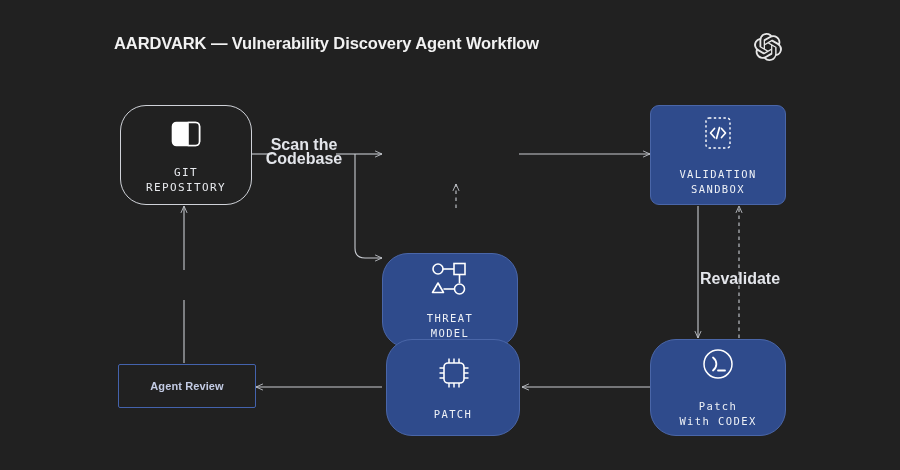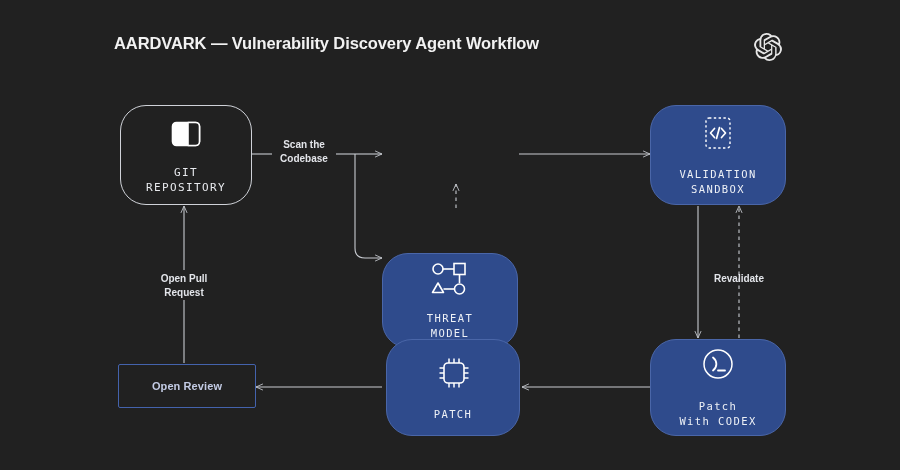--- a/index.html
+++ b/index.html
@@ -101,21 +101,21 @@
     letter-spacing: 0.1px;
   }
 
   .node-icon {
     display: block;
   }
 
   
   .edge-label {
     position: absolute;
-    font-size: 10px;
+    font-size: 16px;
     font-weight: bold;
     color: #e3e5ea;
     text-align: center;
     line-height: 13.5px;
     white-space: pre-line;
   }
 </style>
 </head>
 <body>
 
@@ -157,22 +157,20 @@
 
     <path d="M 184 363 L 184 300" fill="none" stroke="#c9ccd2" stroke-width="1.1"></path>
     <path d="M 184 270 L 184 206" fill="none" stroke="#c9ccd2" stroke-width="1.1" marker-end="url(#arw)"></path>
   </svg>
 
   <div class="edge-label" style="left:260px; top:138px; width:88px;">Scan the
 Codebase</div>
 
   <div class="edge-label" style="left:700px; top:272px; width:78px;">Revalidate</div>
 
-  <div class="edge-label" style="left:140px; top:272px; width:88px;">Open Pull
-Request</div>
 
   <div class="node node-outline" style="left:120px; top:105px; width:132px; height:100px;">
     <span class="node-icon">
       <svg width="36" height="36" viewBox="0 0 36 36">
         <rect x="4.5" y="6.5" width="27" height="23" rx="4" ry="4" fill="#ffffff" stroke="#ffffff" stroke-width="1.6"></rect>
         <path d="M 20 6.5 L 27.5 6.5 A 4 4 0 0 1 31.5 10.5 L 31.5 25.5 A 4 4 0 0 1 27.5 29.5 L 20 29.5 Z" fill="#212121" stroke="#ffffff" stroke-width="1.6" stroke-linejoin="round"></path>
       </svg>
     </span>
     <span class="node-label">GIT
 REPOSITORY</span>
@@ -191,21 +189,21 @@
 
         <path d="M 9 23 L 14.5 32.5 L 3.5 32.5 Z" fill="none" stroke="#ffffff" stroke-width="1.6" stroke-linejoin="round"></path>
         <line x1="14.5" y1="29" x2="25.5" y2="29" stroke="#ffffff" stroke-width="1.6"></line>
         <circle cx="30.5" cy="29" r="5" fill="none" stroke="#ffffff" stroke-width="1.6"></circle>
       </svg>
     </span>
     <span class="node-label">THREAT
 MODEL</span>
   </div>
 
-  <div class="node node-filled" style="left:650px; top:105px; width:136px; height:100px;">
+  <div class="node node-filled" style="left:650px; top:105px; width:136px; height:100px;border-radius:9px;">
     <span class="node-icon">
       <svg width="40" height="40" viewBox="0 0 40 40">
         <rect x="8" y="4" width="24" height="30" rx="3" ry="3" fill="none" stroke="#ffffff" stroke-width="1.4" stroke-dasharray="2.4 2.4"></rect>
         <path d="M 16.5 14.5 L 12.5 19 L 16.5 23.5" fill="none" stroke="#ffffff" stroke-width="1.7" stroke-linecap="round" stroke-linejoin="round"></path>
         <path d="M 23.5 14.5 L 27.5 19 L 23.5 23.5" fill="none" stroke="#ffffff" stroke-width="1.7" stroke-linecap="round" stroke-linejoin="round"></path>
         <line x1="21.5" y1="13.5" x2="18.5" y2="24.5" stroke="#ffffff" stroke-width="1.7" stroke-linecap="round"></line>
       </svg>
     </span>
     <span class="node-label">VALIDATION
 SANDBOX</span>
@@ -242,16 +240,16 @@
 
         <line x1="31" y1="14" x2="35.5" y2="14" stroke="#ffffff" stroke-width="1.5"></line>
         <line x1="31" y1="19" x2="35.5" y2="19" stroke="#ffffff" stroke-width="1.5"></line>
         <line x1="31" y1="24" x2="35.5" y2="24" stroke="#ffffff" stroke-width="1.5"></line>
       </svg>
     </span>
     <span class="node-label">PATCH</span>
   </div>
 
   <div class="node node-box" style="left:118px; top:364px; width:138px; height:44px;">
-    <span class="node-label">Open Review</span>
+    <span class="node-label">Agent Review</span>
   </div>
 
 </div>
 
 </body></html>

